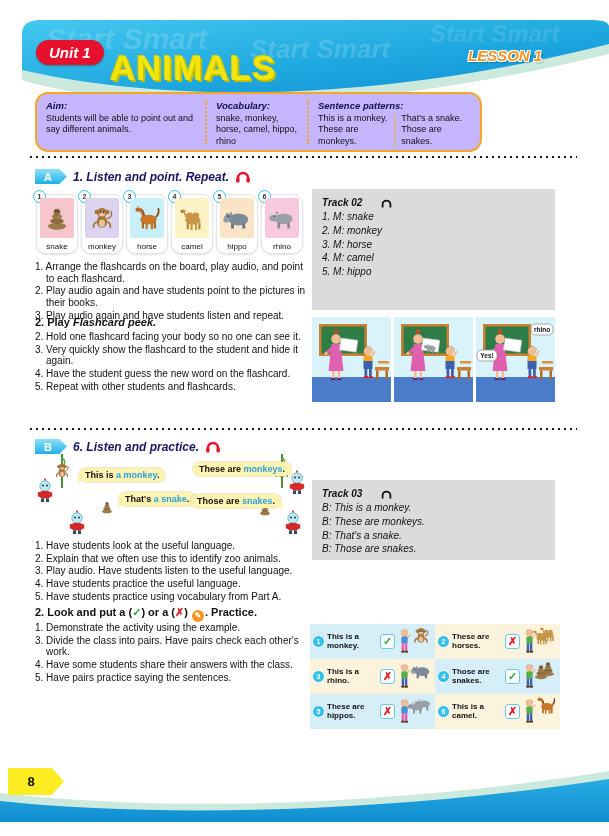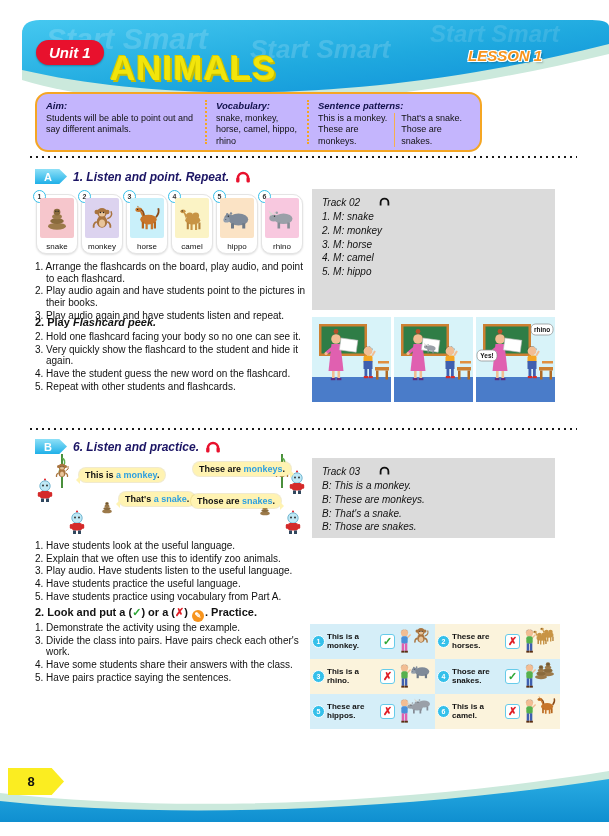--- a/index.html
+++ b/index.html
@@ -52,22 +52,22 @@
   .fcard{position:relative;width:40px;height:58px;background:#fff;border:1px solid #e4e4e4;border-radius:10px;
          box-shadow:0 1px 2px rgba(0,0,0,.12);}
   .fcard .panel{position:absolute;left:3px;top:3px;width:34px;height:40px;border-radius:2px;
                 display:flex;align-items:center;justify-content:center;}
   .fcard .word{position:absolute;left:0;bottom:2px;width:100%;text-align:center;font-size:8px;color:#111;}
   .fcard .badge{position:absolute;left:-4px;top:-5px;width:11px;height:11px;background:#fff;border:1.3px solid #35C0EA;
                 border-radius:50%;font-size:7px;font-weight:bold;color:#333;display:flex;align-items:center;justify-content:center;}
 
   
   .track-box{position:absolute;left:312px;width:243px;background:#DBDBDB;box-sizing:border-box;padding:8px 10px;}
-  .tb-a{top:189px;height:121px;} .tb-b{top:458px;height:80px;}
-  .track-title{font-size:10px;font-weight:normal;font-style:italic;color:#111;display:flex;align-items:flex-start;gap:19px;margin-bottom:2px;}
+  .tb-a{top:189px;height:121px;} .tb-b{top:480px;height:80px;}
+  .track-title{font-size:10px;font-weight:bold;font-style:italic;color:#111;display:flex;align-items:flex-end;gap:19px;margin-bottom:2px;}
   .track-line{font-size:10px;font-style:italic;color:#111;line-height:1.38;}
 
   
   .steps{position:absolute;left:35px;width:276px;}
   .st-a1{top:261px;} .st-a2{top:331px;} .st-b1{top:540px;} .st-b2{top:622px;}
   .step{font-size:10px;line-height:1.17;padding-left:11px;text-indent:-11px;margin-bottom:1px;color:#111;}
   .act-title{position:absolute;left:35px;font-size:11px;font-weight:bold;color:#111;}
   .at-a{top:316px;} .at-b{top:606px;width:290px;}
   .game-name{font-style:italic;}
   .chk{color:#2EA836;font-weight:bold;}

